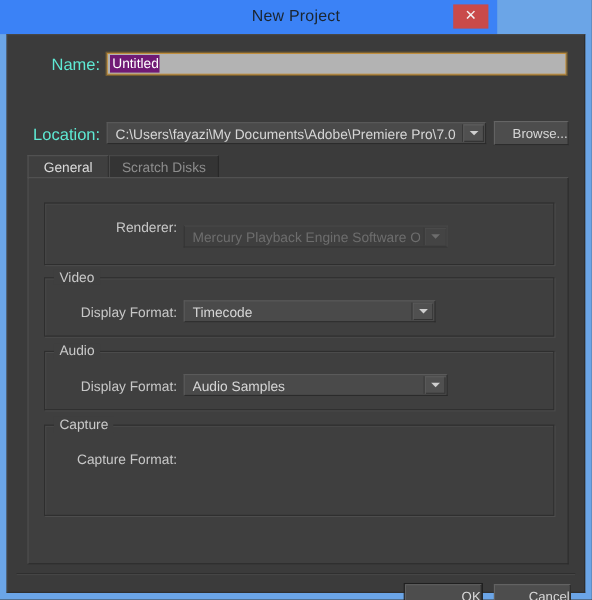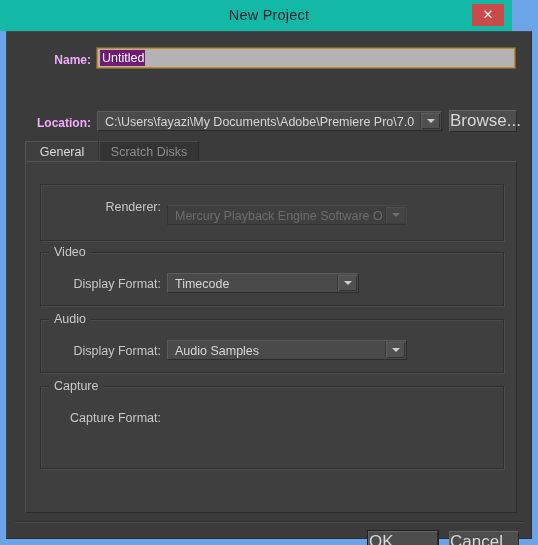--- a/index.html
+++ b/index.html
@@ -21,23 +21,23 @@
     left: 0; top: 0;
     width: 538px;
     height: 545px;
     background: #6ba5e7;
     box-sizing: border-box;
   }
 
   .titlebar {
     position: absolute;
     left: 0; top: 0;
-    width: 512px;
+    width: 452px;
     height: 31px;
-    background: #14b8a6;
+    background: #3b82f6;
   }
   .titlebar-text {
     position: absolute;
     left: 0; top: 0;
     width: 538px;
     height: 31px;
     line-height: 30px;
     text-align: center;
     font-size: 14.5px;
     color: #1b2530;
@@ -75,25 +75,24 @@
     background: #3b3b3b;
     box-sizing: border-box;
     border-top: 1px solid #484848;
     border-left: 1px solid #464646;
     border-right: 1px solid #2e2e2e;
     border-bottom: 1px solid #2e2e2e;
   }
   .field-label {
     position: absolute;
     text-align: right;
-    font-size: 12px;
-    color: #f0abfc;
+    font-size: 15px;
+    color: #5eead4;
     line-height: 20px;
     white-space: nowrap;
-    font-weight: bold;
   }
 
   .name-label   { left: 12px;  top: 18px;  width: 72px; }
   .name-input {
     position: absolute;
     left: 90px; top: 16px;
     width: 418px; height: 20px;
     box-sizing: border-box;
     background: #b3b3b3;
     border: 1px solid #c08a32;
@@ -163,22 +162,22 @@
   .btn {
     position: absolute;
     box-sizing: border-box;
     background: #4d4d4d;
     border-top: 1px solid #656565;
     border-left: 1px solid #626262;
     border-right: 1px solid #2c2c2c;
     border-bottom: 1px solid #2a2a2a;
     color: #d8d8d8;
     font-family: "Liberation Sans", sans-serif;
-    font-size: 17px;
-    text-align: left;
+    font-size: 12px;
+    text-align: right;
     cursor: pointer;
     padding: 0;
   }
   .browse-button { left: 442px; top: 78px; width: 68px; height: 22px; }
 
   
   .tabstrip {
     position: absolute;
     left: 18px; top: 109px;
     width: 492px; height: 21px;
@@ -254,21 +253,21 @@
 
   .group-render  { left: 14px;  top: 22px;  width: 464px; height: 57px; }
   .group-video   { left: 14px;  top: 90px;  width: 464px; height: 54px; }
   .group-audio   { left: 14px;  top: 157px; width: 464px; height: 54px; padding-left: 47px; }
   .group-capture { left: 14px;  top: 224px; width: 464px; height: 83px; }
 
   .renderer-label { left: 20px;  top: 12px; width: 100px; }
   .renderer-combo { left: 126px; top: 20px; width: 240px; height: 20px; }
 
   .video-label  { left: 20px;  top: 21px; width: 100px; }
-  .video-combo  { left: 126px; top: 20px; width: 192px; height: 20px; }
+  .video-combo  { left: 126px; top: 20px; width: 229px; height: 20px; }
 
   .audio-label  { left: 20px;  top: 21px; width: 100px; }
   .audio-combo  { left: 126px; top: 20px; width: 240px; height: 20px; }
 
   .capture-label { left: 14px;  top: 21px; width: 106px; }
   .capture-combo { left: 126px; top: 20px; width: 240px; height: 20px; }
 
   
   .footer-sep {
     position: absolute;

